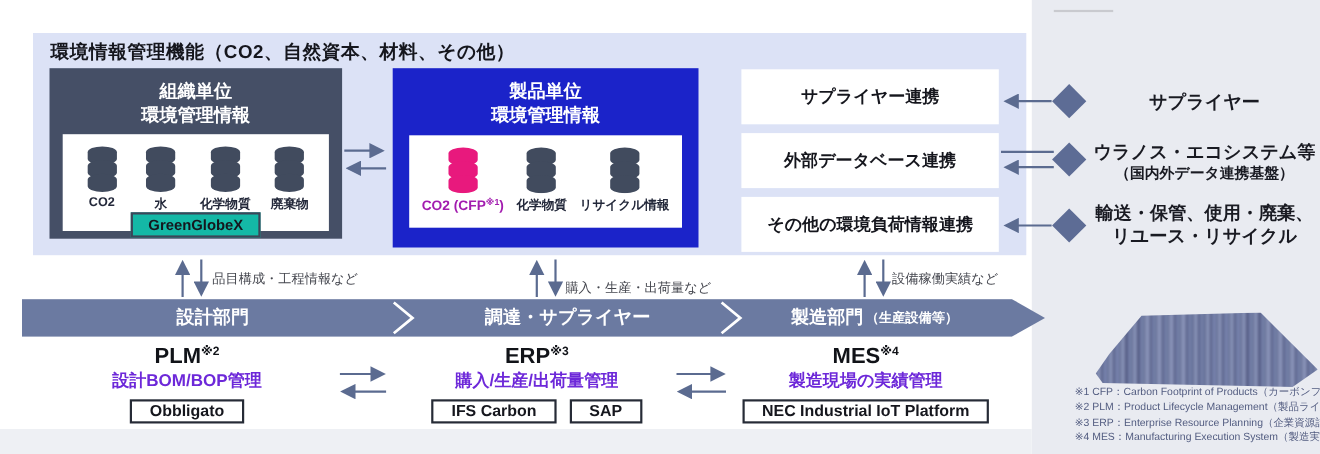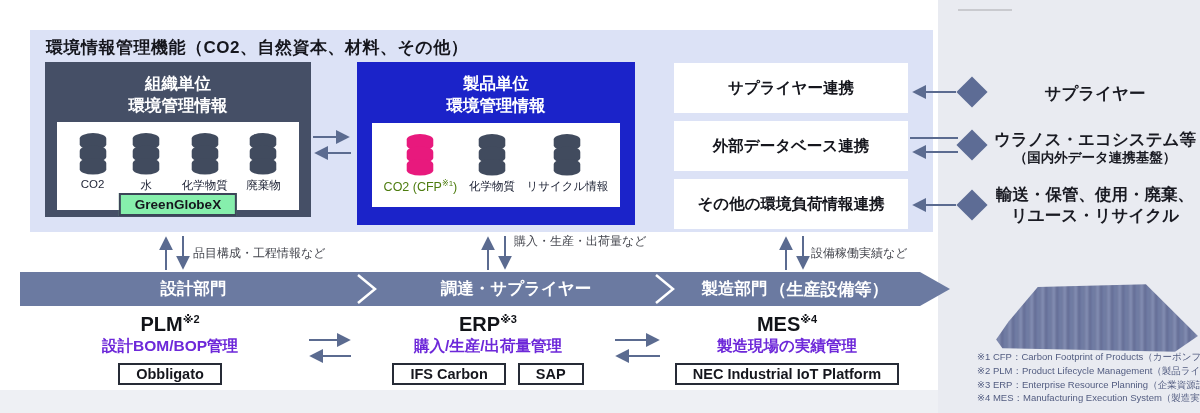--- a/index.html
+++ b/index.html
@@ -21,24 +21,24 @@
   .org-box{left:45px;top:62px;width:266px;height:155px;background:#454f66;}
   .product-box{left:357px;top:62px;width:278px;height:163px;background:#1b23c9;}
   .src-title{padding-top:11px;font-size:16.5px;font-weight:bold;line-height:1.32;}
   .inner-white{position:absolute;background:#fff;display:flex;justify-content:space-evenly;align-items:flex-start;}
   .org-inner{left:12px;top:60px;right:12px;height:88px;}
   .product-inner{left:15px;top:61px;right:15px;height:84px;}
   .db-item{display:flex;flex-direction:column;align-items:center;padding-top:9px;}
   .db-svg{width:36px;height:44px;display:block;}
   .db-dark{color:#414b5e;}
   .db-pink{color:#e8197d;}
-  .db-label{margin-top:3px;font-size:11.5px;font-weight:normal;color:#23283a;white-space:nowrap;}
-  .db-label.pink{color:#4d7c0f;font-size:12.5px;}
+  .db-label{margin-top:3px;font-size:11.5px;font-weight:bold;color:#23283a;white-space:nowrap;}
+  .db-label.pink{color:#a21caf;font-size:12.5px;}
   .db-label sup{font-size:8px;}
-  .gg-badge{position:absolute;left:50%;transform:translateX(-50%);top:131px;background:#86efac;
+  .gg-badge{position:absolute;left:50%;transform:translateX(-50%);top:131px;background:#14b8a6;
             border:2px solid #3c4558;color:#15161d;font-size:13.5px;font-weight:bold;
             padding:2px 14px;white-space:nowrap;}
 
   
   .link-box{left:674px;width:234px;height:50px;background:#fff;display:flex;align-items:center;
             justify-content:center;font-size:15.5px;font-weight:bold;color:#15161d;text-align:center;}
 
   
   .partner{color:#191a22;font-weight:bold;text-align:center;line-height:1.25;}
   .partner .main{font-size:16.5px;}
@@ -46,21 +46,21 @@
 
   
   .ann{font-size:12px;color:#44464e;white-space:nowrap;}
 
   
   .band-rect{left:20px;top:272px;width:900px;height:34px;background:#6b7aa1;}
   .band-tip{left:920px;top:272px;width:0;height:0;border-top:17px solid transparent;
             border-bottom:17px solid transparent;border-left:30px solid #6b7aa1;}
   .band-label{top:272px;height:34px;display:flex;align-items:center;justify-content:center;
               color:#fff;font-size:16.5px;font-weight:bold;white-space:nowrap;}
-  .band-sub{font-size:17px;font-weight:bold;margin-left:2px;}
+  .band-sub{font-size:12px;font-weight:bold;margin-left:2px;}
   .band-sep{top:272px;}
 
   
   .sys-box{top:307px;height:82px;background:#fff;display:flex;flex-direction:column;
            align-items:center;justify-content:flex-start;padding-top:7px;box-sizing:border-box;}
   .sys-line1{font-size:20px;font-weight:bold;color:#111318;line-height:1.05;}
   .sys-line1 sup{font-size:11px;}
   .sys-line2{font-size:15.5px;font-weight:bold;color:#6d28d9;margin-top:1px;}
   .badge-row{display:flex;gap:12px;margin-top:6px;}
   .sys-badge{border:2px solid #262b36;background:#fff;color:#15161d;font-size:14.5px;
@@ -171,21 +171,21 @@
   <div class="abs partner" style="left:992px;top:129px;width:206px;">
     <div class="main">ウラノス・エコシステム等</div>
     <div class="sub">（国内外データ連携基盤）</div>
   </div>
   <div class="abs partner" style="left:992px;top:184px;width:206px;">
     <div class="main">輸送・保管、使用・廃棄、</div>
     <div class="main">リユース・リサイクル</div>
   </div>
 
   <div class="abs ann" style="left:193px;top:245px;">品目構成・工程情報など</div>
-  <div class="abs ann" style="left:514px;top:233px;">購入・生産・出荷量など</div>
+  <div class="abs ann" style="left:514px;top:253px;">購入・生産・出荷量など</div>
   <div class="abs ann" style="left:811px;top:245px;">設備稼働実績など</div>
 
   <div class="abs band-rect"></div>
   <div class="abs band-tip"></div>
   <div class="abs band-label" style="left:20px;width:347px;">
     <span>設計部門</span>
   </div>
   <div class="abs band-label" style="left:367px;width:298px;">
     <span>調達・サプライヤー</span>
   </div>

